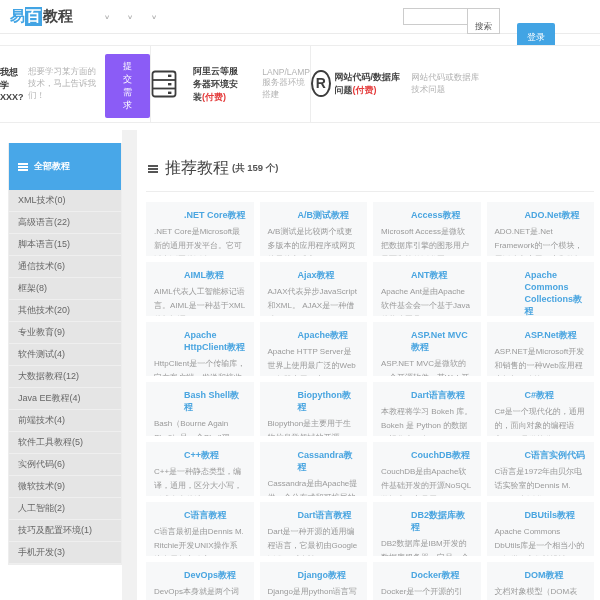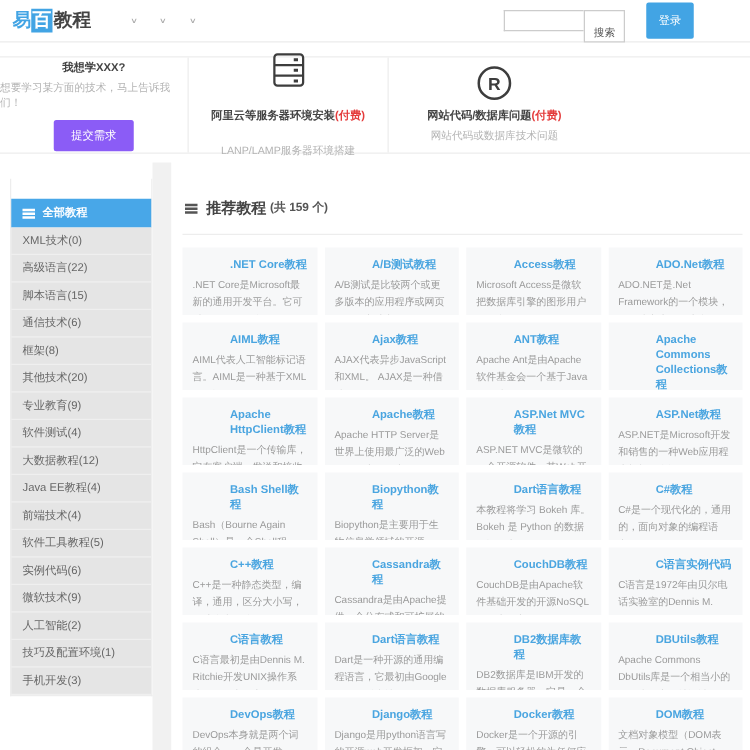--- a/index.html
+++ b/index.html
@@ -13,55 +13,55 @@
   .logo { margin-left:10px; font-size:15px; font-weight:bold; color:#444; display:flex; align-items:center; cursor:pointer; }
   .logo .l1 { color:#42a4e4; }
   .logo .l2 { background:#42a4e4; color:#fff; padding:0 1px; margin-right:1px; }
   .nav { display:flex; align-items:center; margin-left:30px; gap:17px; }
   .nav a { font-size:9.5px; color:#555; text-decoration:none; white-space:nowrap; display:flex; align-items:center; gap:2px; cursor:pointer; }
   .nav a.active { color:#42a4e4; }
   .nav .chev { font-size:6px; color:#aaa; transform:scaleX(1.4); }
   .searchwrap { position:absolute; left:403px; top:8px; display:flex; }
   .searchwrap input { width:64px; height:17px; border:1px solid #ccc; border-right:none; font-size:9px; padding:0 4px; outline:none; }
   .searchwrap .sbtn { height:17px; border:1px solid #ccc; background:#fff; color:#555; font-size:8.5px; padding:12px 7px; cursor:pointer; }
-  .loginbtn { position:absolute; left:517px; top:2px; height:29px; padding:0 10px;
+  .loginbtn { position:absolute; left:517px; top:23px; height:29px; padding:0 10px;
               background:#42a4e4; border:none; border-radius:2px; color:#fff; font-size:9px; cursor:pointer; }
 
   
   .banner { position:absolute; left:0; top:45px; width:600px; height:78px;
             border-top:1px solid #ededed; border-bottom:1px solid #ededed; display:flex; background:#fff; }
-  .bcol { display:flex; flex-direction:column; align-items:center; justify-content:center; gap:4px; }
+  .bcol { display:flex; flex-direction:row; align-items:center; gap:4px; }
   .bcol1 { width:150px; }
   .bcol2 { width:160px; border-left:1px solid #ededed;gap:16px; }
   .bcol3 { width:170px; border-left:1px solid #ededed; }
   .btitle { font-size:9px; font-weight:bold; color:#444; }
   .btitle .paid { color:#e43b3b; }
   .bsub { font-size:8.5px; color:#b3b3b3; }
   .subbtn { margin-top:3px; background:#8b5cf6; color:#fff; border:none; border-radius:2px;
             font-size:9px; padding:6px 14px; cursor:pointer; }
   .reg-icon { width:27px; height:27px; border:2px solid #3d3d3d; border-radius:50%;
               display:flex; align-items:center; justify-content:center;
               font-size:14px; font-weight:bold; color:#3d3d3d; margin-bottom:2px; }
 
   
   .gutter { position:absolute; left:122px; top:130px; width:15px; height:470px; background:#f1f1f1; }
   .sidebar { position:absolute; left:8px; top:143px; width:114px; border:1px solid #ededed; border-top:none; background:#fff; }
   .side-head { background:#48a7e8; color:#fff; font-size:9px; font-weight:bold;
-               padding:5px 9px; display:flex; align-items:center; gap:6px; cursor:pointer;margin-top:16px; }
+               padding:17px 9px; display:flex; align-items:center; gap:6px; cursor:pointer; }
   .side-item { font-size:9px; color:#666; padding:4px 9px; border-bottom:1px solid #efefef;
                background:#e5e5e5; cursor:pointer; white-space:nowrap; overflow:hidden; }
   .bars { display:inline-block; width:10px; height:8px; border-top:2px solid currentColor;
           border-bottom:2px solid currentColor; position:relative; flex:none; }
   .bars::after { content:""; position:absolute; left:0; right:0; top:1px; height:2px; background:currentColor; }
 
   
   .main { position:absolute; left:146px; top:152px; width:448px; }
   .main-head { display:flex; align-items:center; gap:7px; padding:6px 2px 12px 2px;
                border-bottom:1px solid #ededed; margin-bottom:10px; color:#555; }
-  .main-title { font-size:12px; font-weight:bold; color:#444; }
+  .main-title { font-size:16px; font-weight:normal; color:#444; }
   .main-count { font-size:9.5px; font-weight:bold; color:#555; }
   .grid { display:grid; grid-template-columns:repeat(4,1fr); gap:6px; }
   .card { background:#f7f8f9; height:54px; padding:7px 8px; overflow:hidden; cursor:pointer; }
   .card .t { color:#4aa5e0; font-size:9px; font-weight:bold; line-height:1.35; margin-bottom:4px;margin-left:30px; }
   .card .d { color:#9a9a9a; font-size:8px; line-height:1.75; }
 
   
   .server-icon svg { display:block; }
 </style>
 </head>

